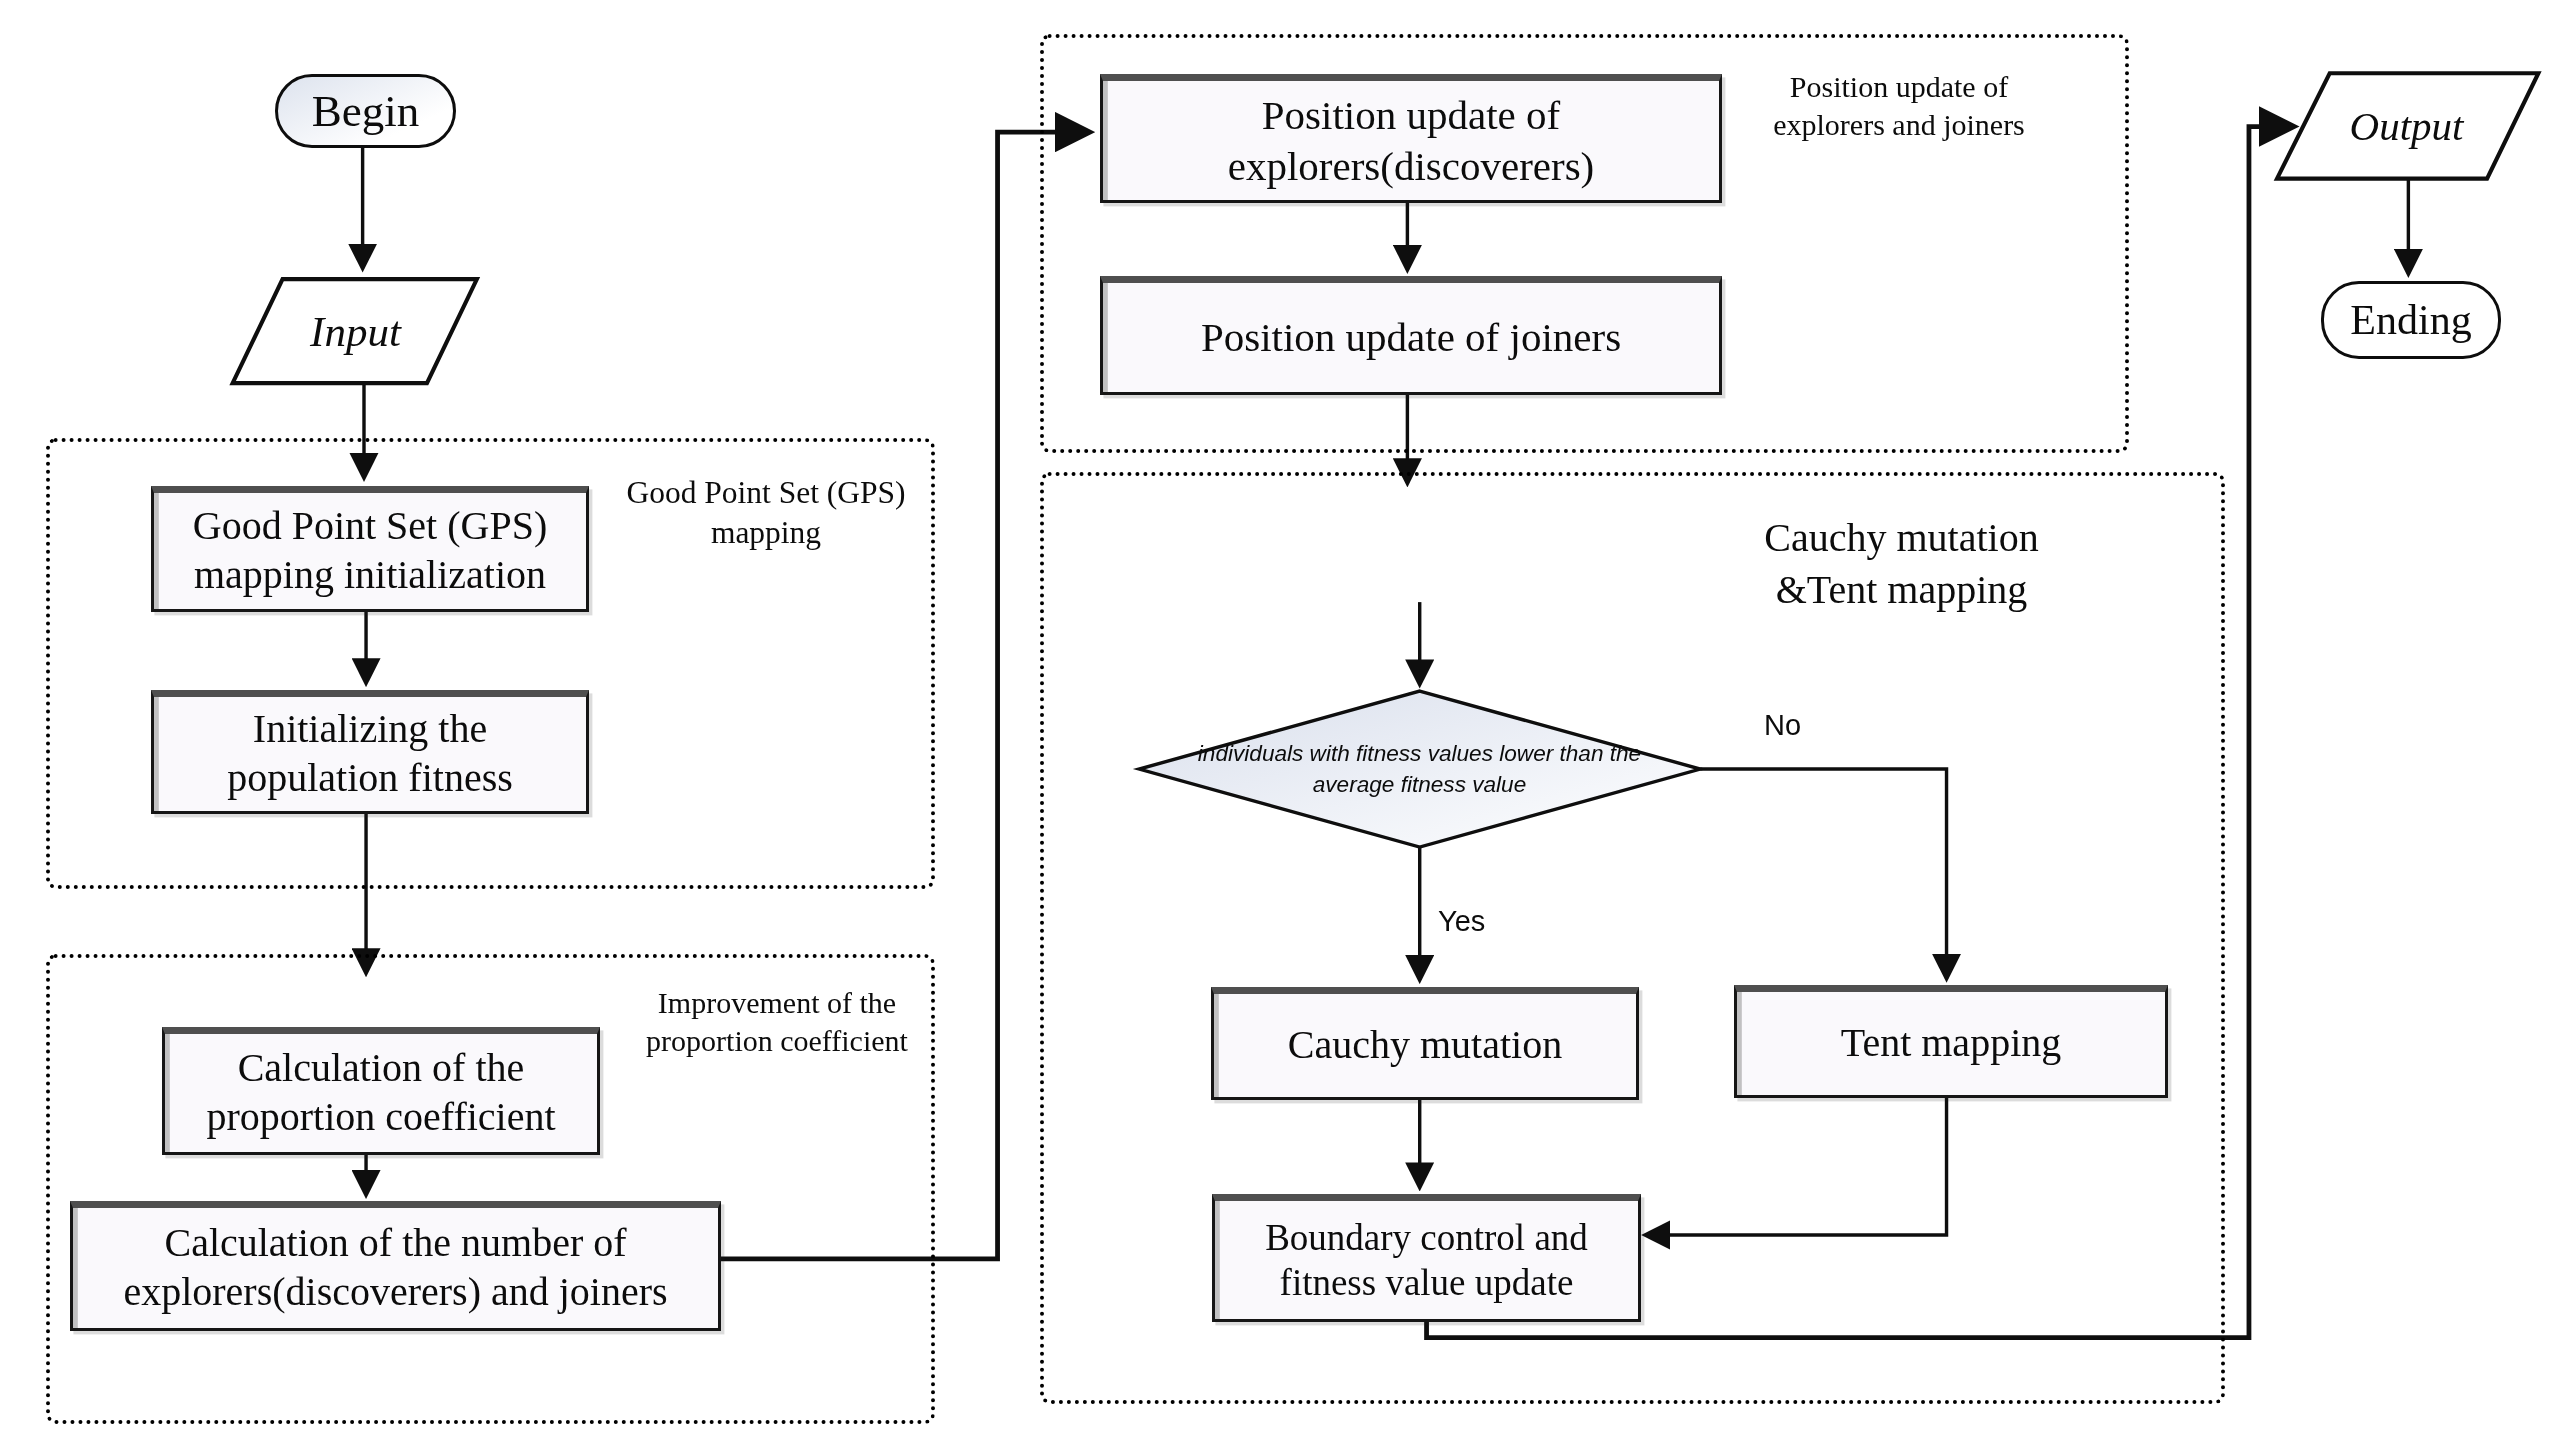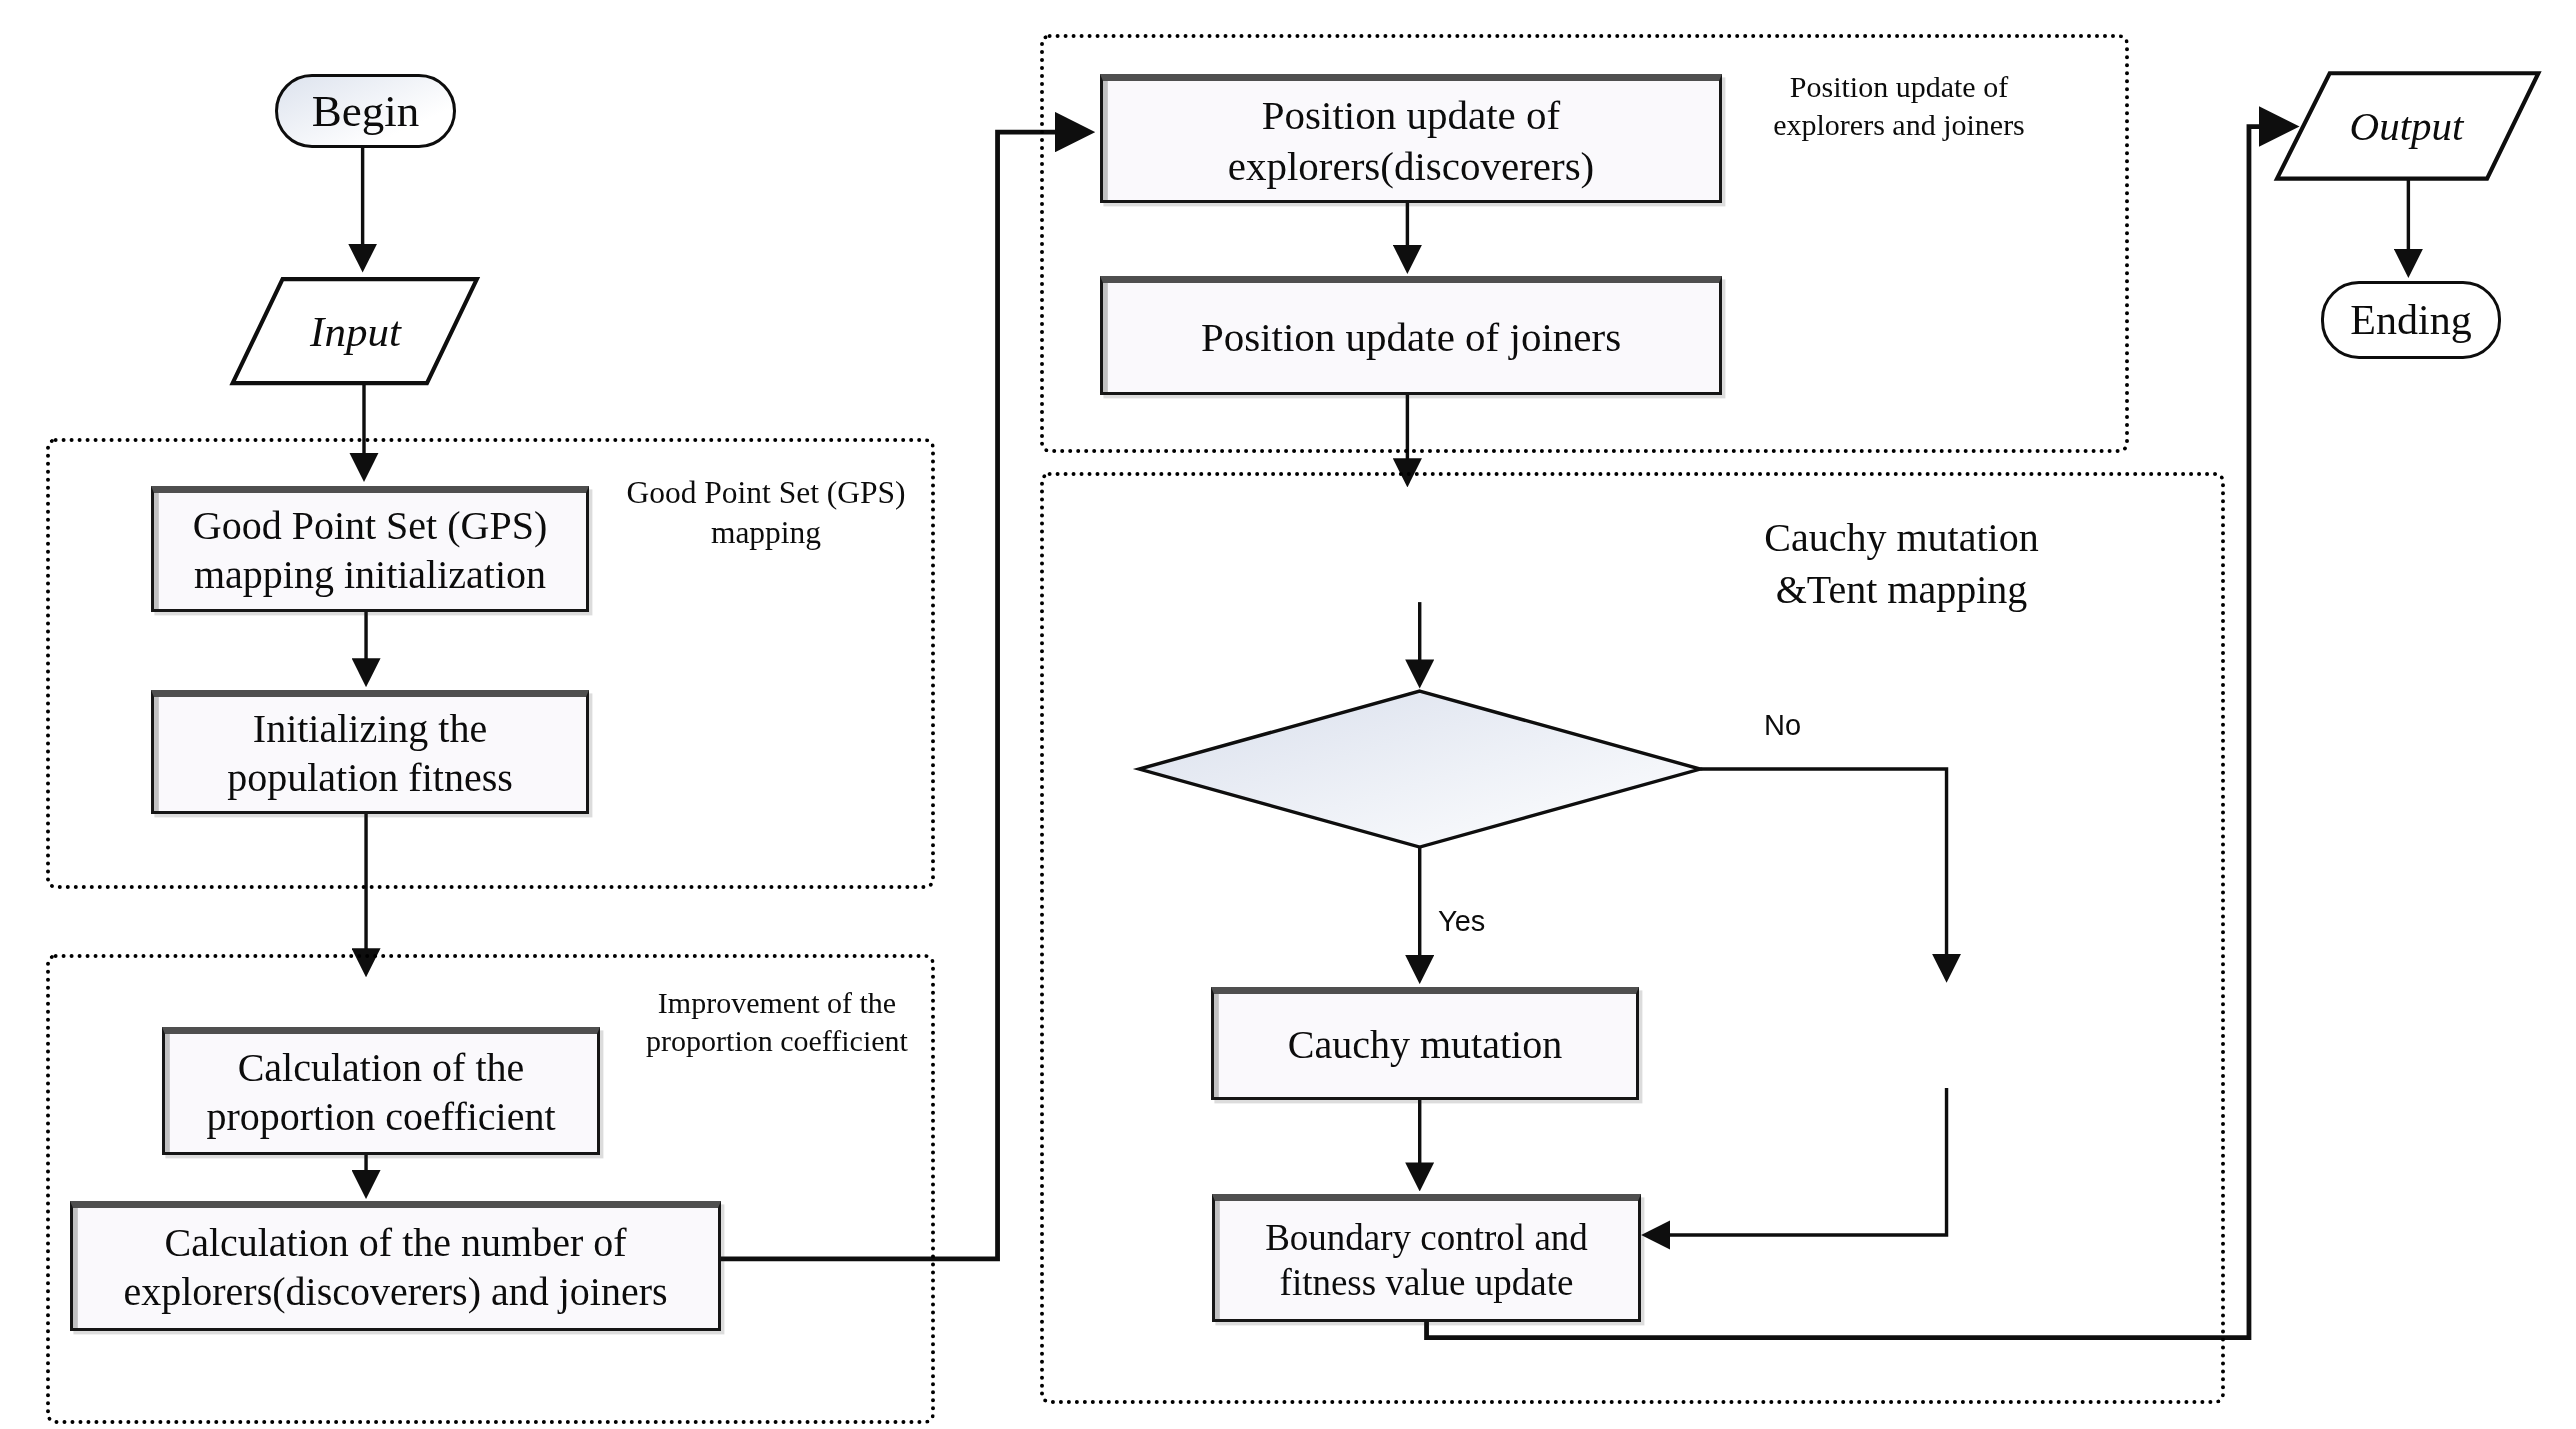--- a/index.html
+++ b/index.html
@@ -73,25 +73,29 @@
   <div class="pbox" style="left:151px;top:690px;width:432px;height:114px;font-size:40px;">Initializing the
 population fitness</div>
   <div class="pbox" style="left:162px;top:980px;width:432px;height:118px;font-size:40px;margin-top:47px;">Calculation of the
 proportion coefficient</div>
   <div class="pbox" style="left:70px;top:1201px;width:645px;height:120px;font-size:40px;">Calculation of the number of
 explorers(discoverers) and joiners</div>
   <div class="pbox" style="left:1100px;top:74px;width:616px;height:119px;font-size:41px;">Position update of
 explorers(discoverers)</div>
   <div class="pbox" style="left:1100px;top:276px;width:616px;height:109px;font-size:41px;">Position update of joiners</div>
   <div class="pbox" style="left:1211px;top:987px;width:422px;height:103px;font-size:40px;">Cauchy mutation</div>
+  <div class="pbox" style="left:1734px;top:985px;width:428px;height:103px;font-size:40px;">Tent mapping</div>
   <div class="pbox" style="left:1212px;top:1194px;width:423px;height:118px;font-size:37px;">Boundary control and
 fitness value update</div>
 
   <div class="overlay" style="left:246px;top:279px;width:219px;height:104px;font-size:43px;">Input</div>
   <div class="overlay" style="left:2304px;top:73px;width:205px;height:105px;font-size:41px;">Output</div>
+  <div class="overlay" style="left:1163px;top:731px;width:513px;height:77px;font-size:22.6px;
+       font-family:'Liberation Sans',sans-serif;line-height:1.35;">individuals with fitness values lower than the
+average fitness value</div>
 
   <div class="rlabel" style="left:595px;top:473px;width:342px;font-size:31.5px;line-height:1.28;">Good Point Set (GPS)
 mapping</div>
   <div class="rlabel" style="left:616px;top:984px;width:322px;font-size:30px;line-height:1.28;">Improvement of the
 proportion coefficient</div>
   <div class="rlabel" style="left:1738px;top:68px;width:322px;font-size:30px;line-height:1.28;">Position update of
 explorers and joiners</div>
   <div class="rlabel" style="left:1710px;top:512px;width:383px;font-size:40px;line-height:1.3;">Cauchy mutation
 &amp;Tent mapping</div>
 

